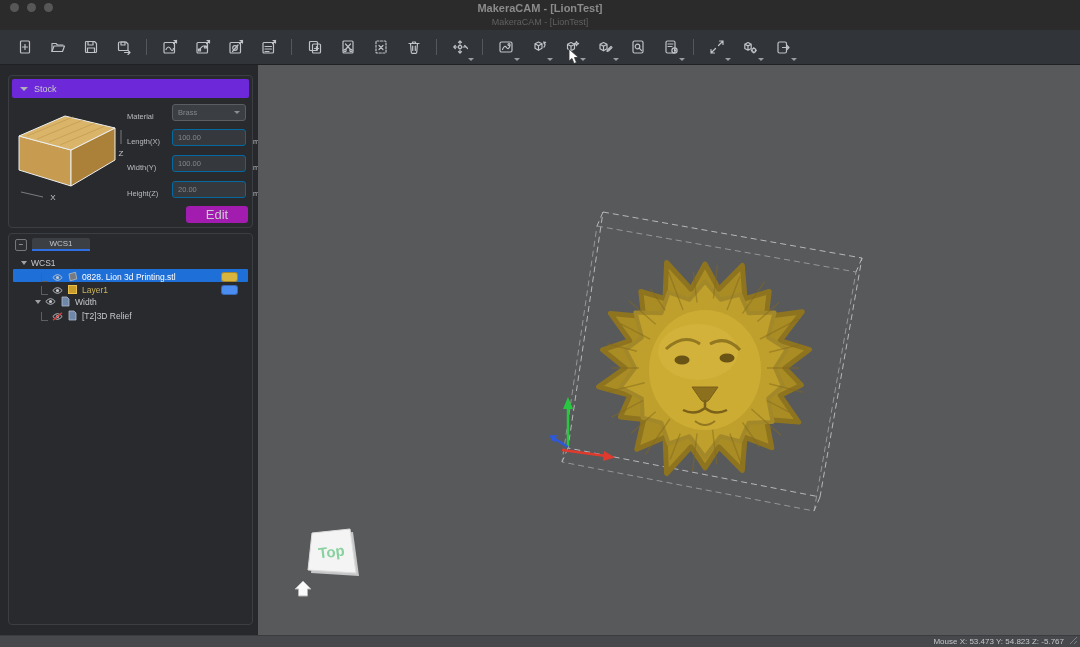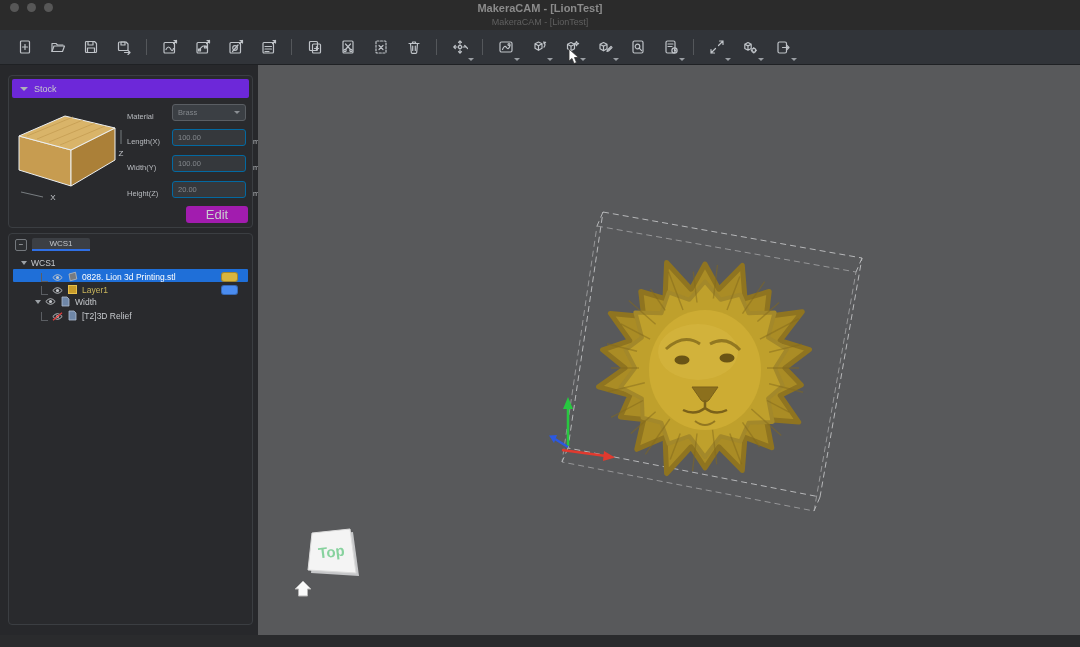--- a/index.html
+++ b/index.html
@@ -414,13 +414,19 @@
 
       <g>
         <polygon points="57,471 95,467 101,511 53,508" fill="#c6c7c9"></polygon>
         <polygon points="54,468 92,464 98,508 50,505" fill="#f4f4f4" stroke="#dcdcdc"></polygon>
         <text x="74" y="492" font-size="15" font-weight="bold" fill="#87d29e" text-anchor="middle" transform="rotate(-7 74 492)">Top</text>
       </g>
       <polygon points="45,516 53,524 49.5,524 49.5,531 40.5,531 40.5,524 37,524" fill="#fafafa" stroke="#b5b5b5"></polygon>
     </svg>
   </div>
 
+  <div class="statusbar">
+    <span>Mouse X: 53.473 Y: 54.823 Z: -5.767</span>
+    <svg class="grip" width="9" height="9" viewBox="0 0 9 9">
+      <path d="M8 1 L1 8 M8 5 L5 8" stroke="#7d8085" stroke-width="1" fill="none"></path>
+    </svg>
+  </div>
 </div>
 
 </body></html>

